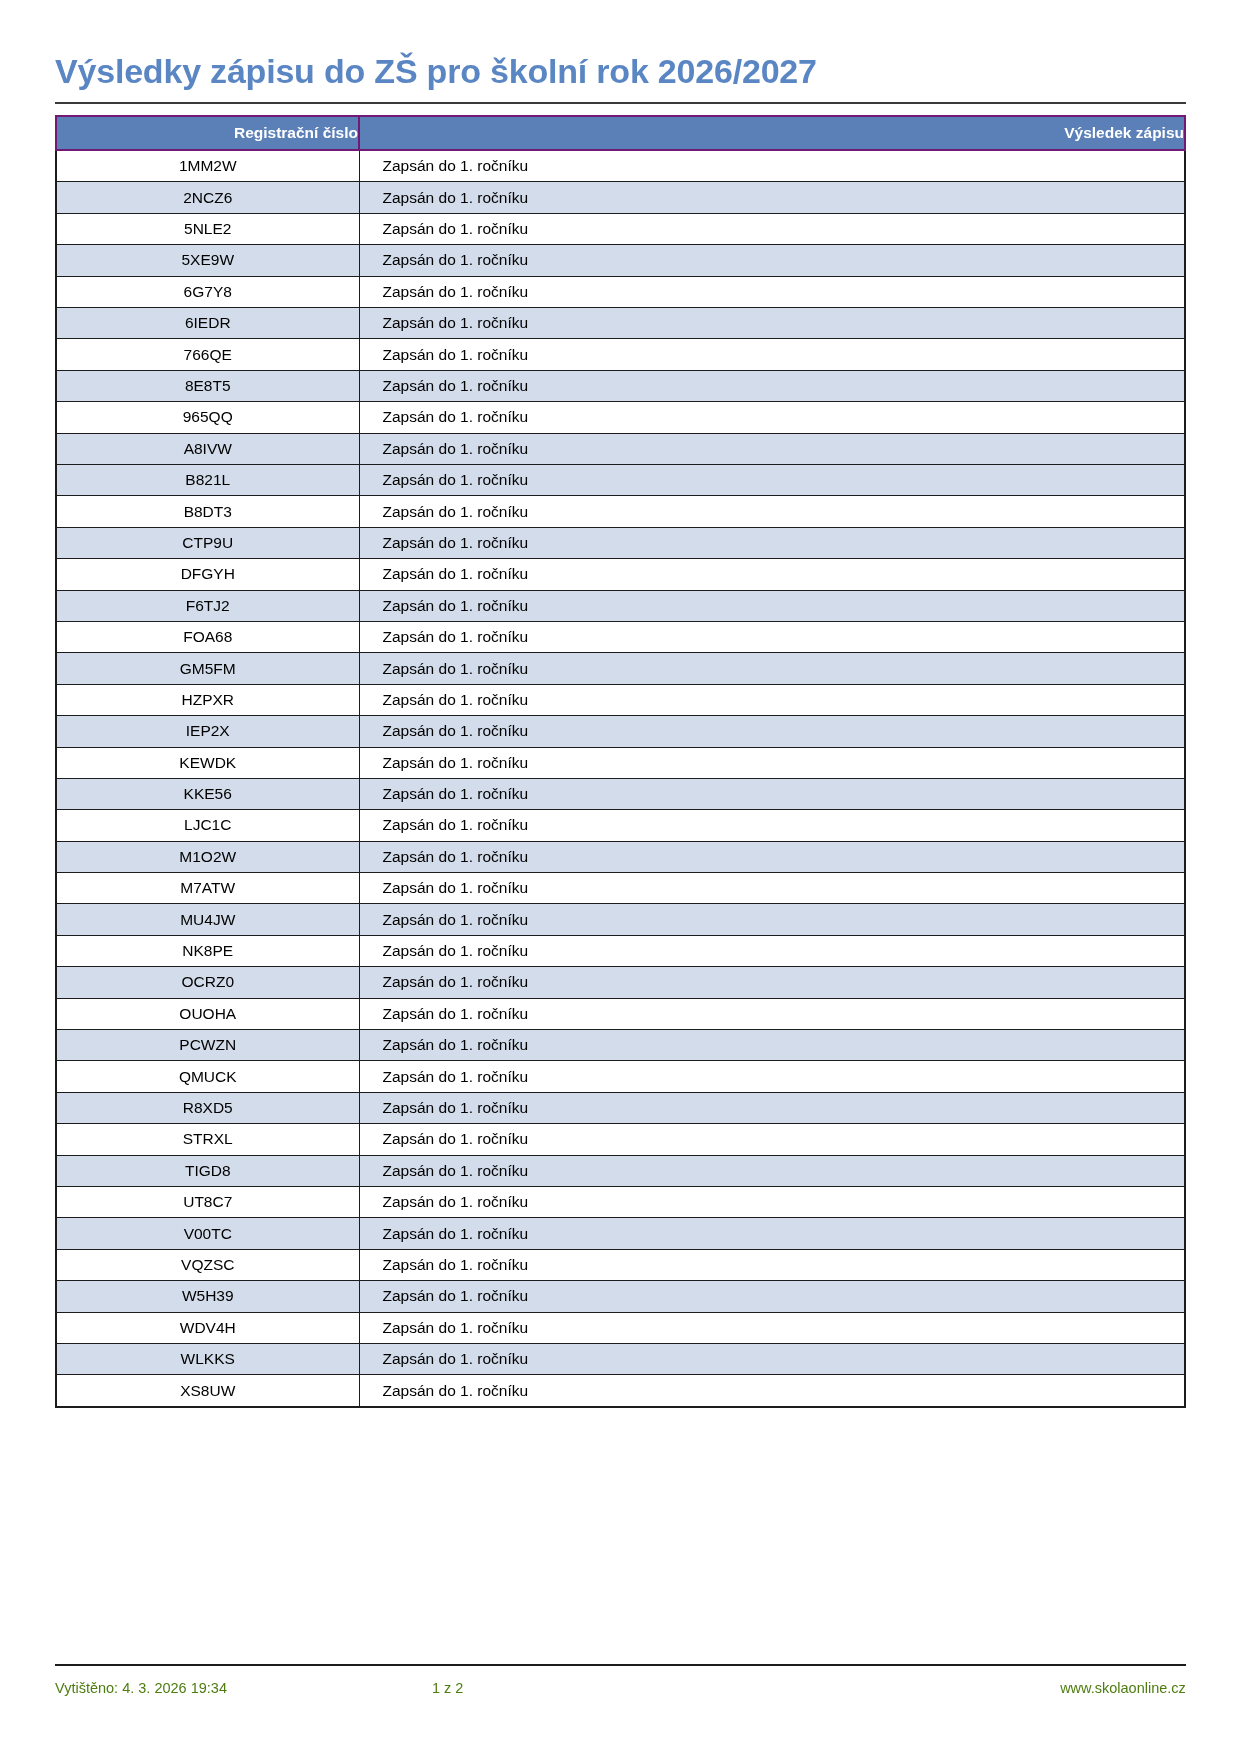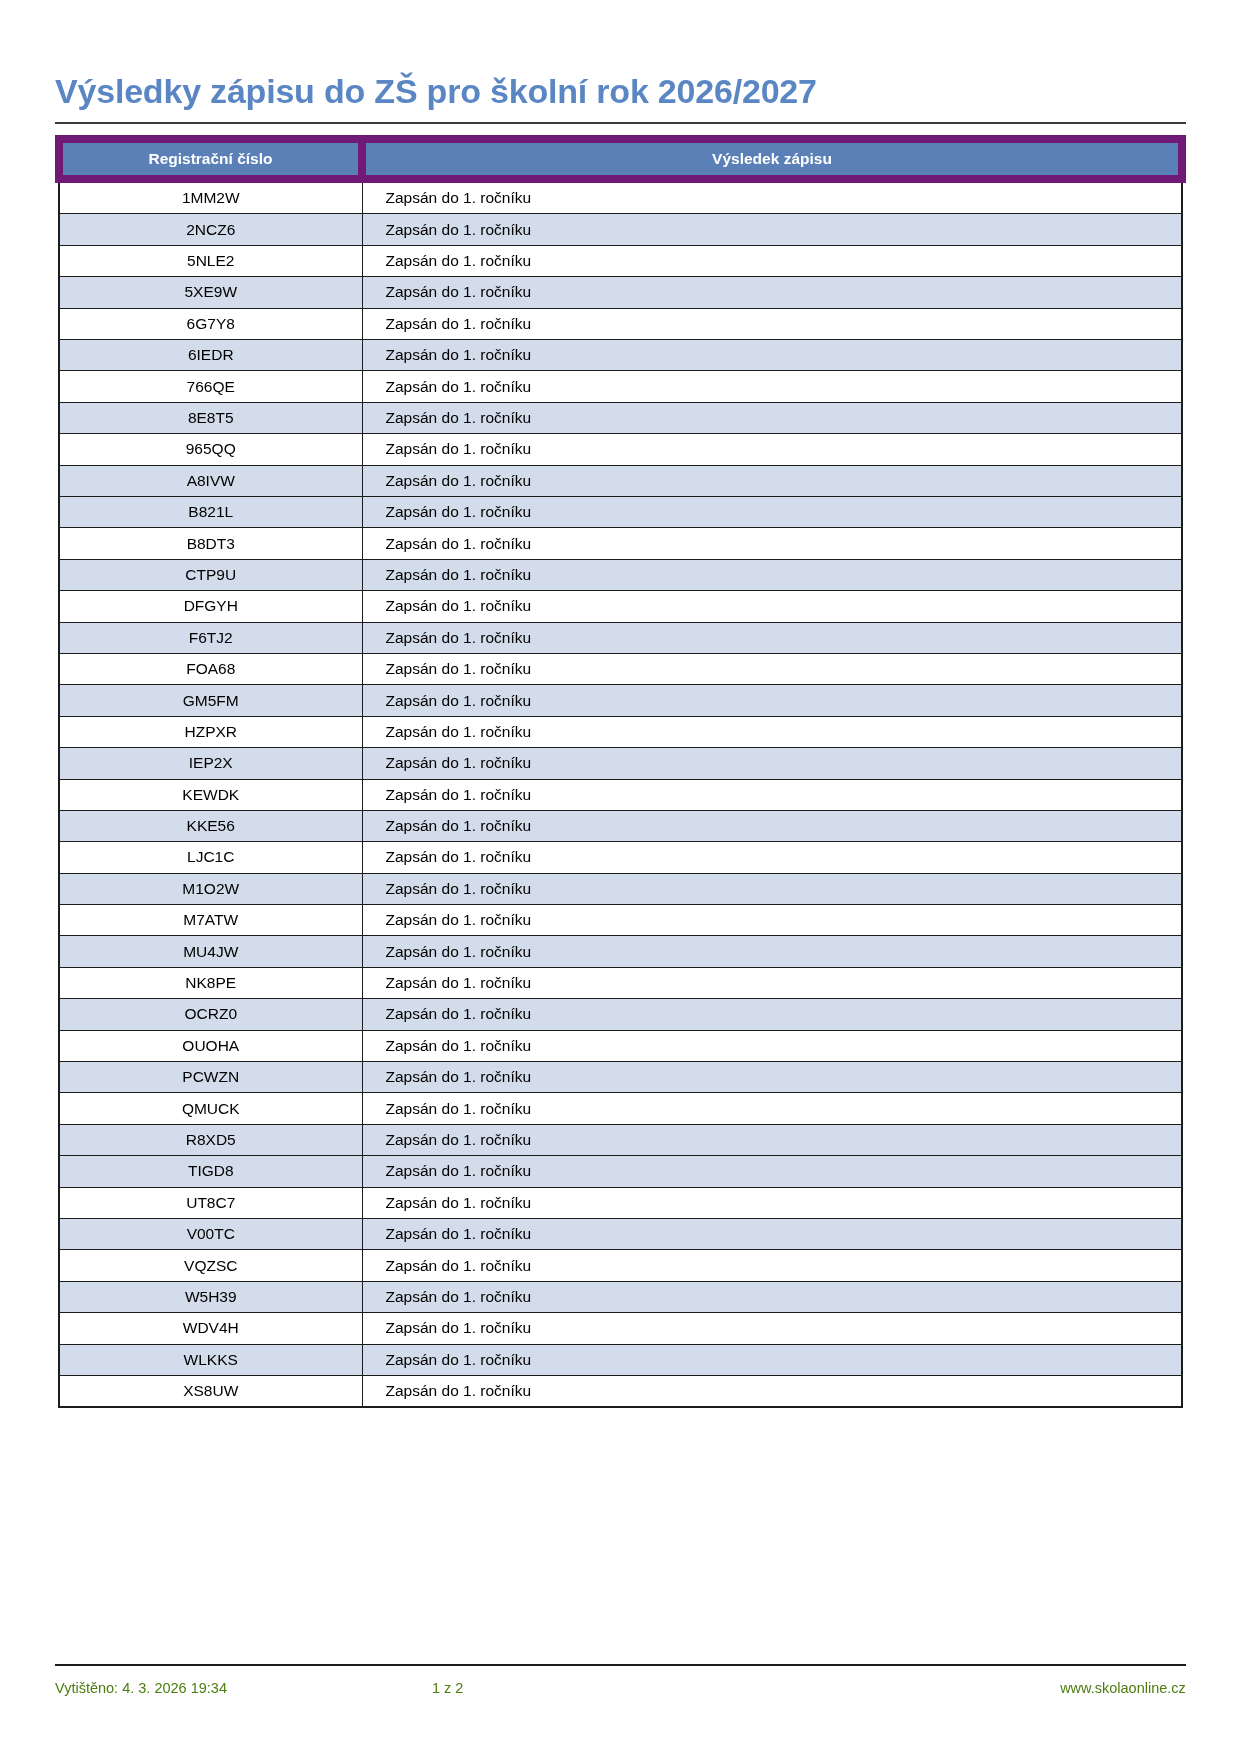--- a/index.html
+++ b/index.html
@@ -21,21 +21,21 @@
     left: 0; top: 0;
     width: 1241px;
     height: 1754px;
     box-sizing: border-box;
     padding: 0 55px;
   }
 
   
   .doc-title {
     margin: 0;
-    padding-top: 72px;
+    padding-top: 52px;
     font-size: 34px;
     font-weight: bold;
     letter-spacing: -0.2px;
     color: #5b86c4;
     line-height: 1.15;
     white-space: nowrap;
   }
   .title-rule {
     margin-top: 11px;
     border-top: 2px solid #3a3a3a;
@@ -54,22 +54,22 @@
   .results-table col.c-res { width: auto; }
 
   .results-table th {
     background: #5b80b8;
     color: #ffffff;
     font-size: 15.5px;
     font-weight: bold;
     height: 32px;
     line-height: 32px;
     padding: 0;
-    border: 8px solid #701a75;
-    text-align: center;
+    border: 2px solid #701a75;
+    text-align: right;
     vertical-align: middle;
   }
   .results-table td {
     height: 30.4px;
     padding: 0 0 0 8px;
     border: 1.6px solid #1c1c1c;
     font-size: 15.5px;
     vertical-align: middle;
     background: #ffffff;
   }
@@ -245,20 +245,24 @@
           <td class="res">Zapsán do 1. ročníku</td>
         </tr>
         <tr>
           <td class="reg">QMUCK</td>
           <td class="res">Zapsán do 1. ročníku</td>
         </tr>
         <tr class="alt">
           <td class="reg">R8XD5</td>
           <td class="res">Zapsán do 1. ročníku</td>
         </tr>
+        <tr>
+          <td class="reg">STRXL</td>
+          <td class="res">Zapsán do 1. ročníku</td>
+        </tr>
         <tr class="alt">
           <td class="reg">TIGD8</td>
           <td class="res">Zapsán do 1. ročníku</td>
         </tr>
         <tr>
           <td class="reg">UT8C7</td>
           <td class="res">Zapsán do 1. ročníku</td>
         </tr>
         <tr class="alt">
           <td class="reg">V00TC</td>

